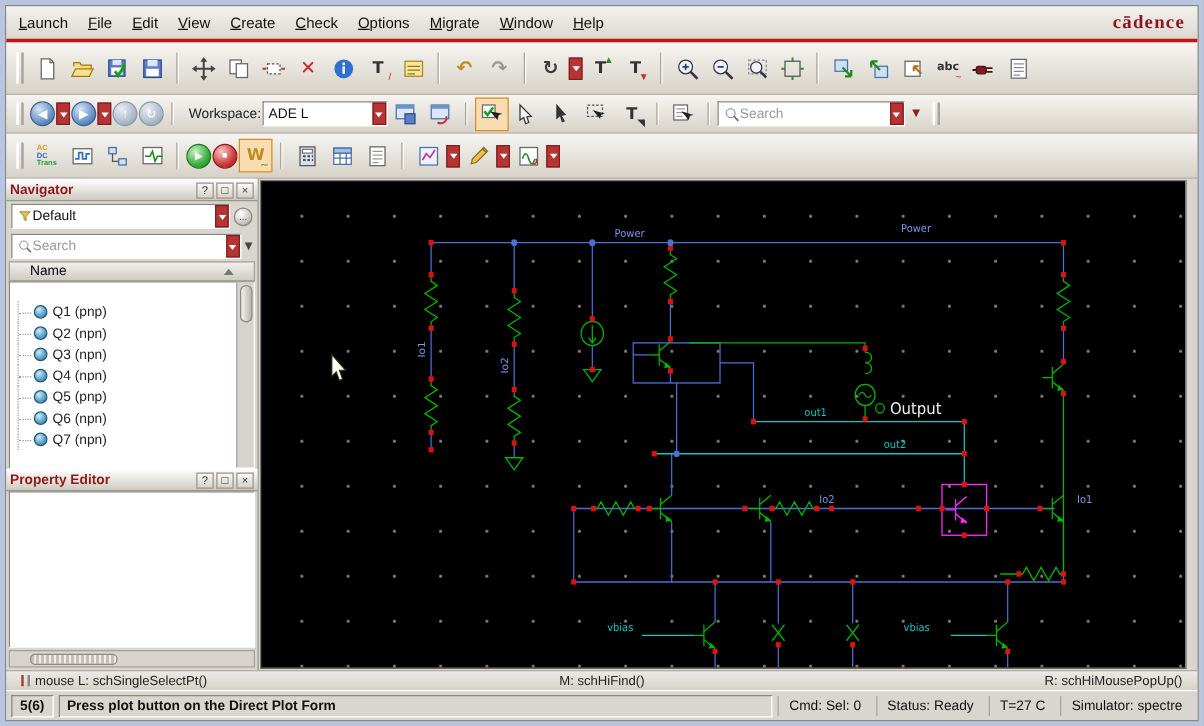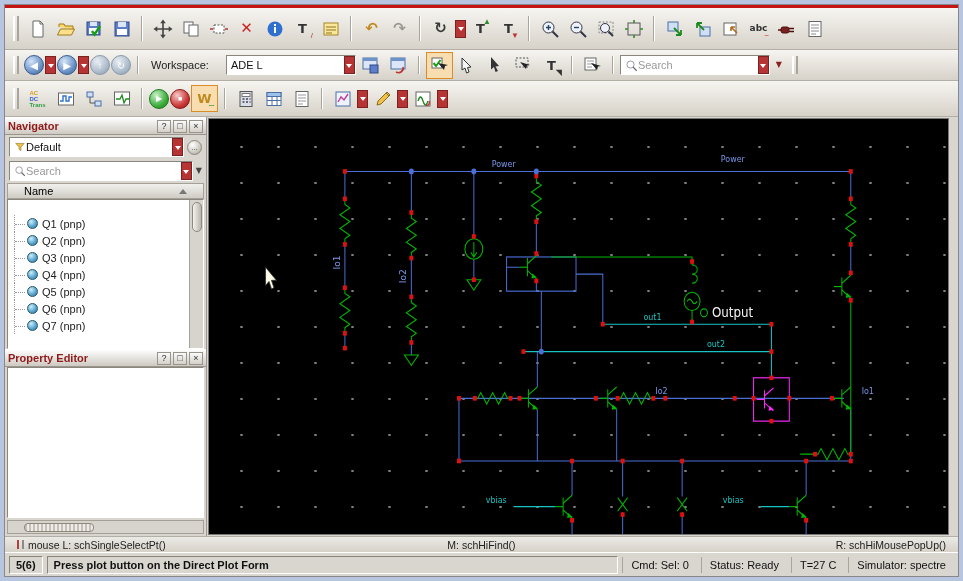--- a/index.html
+++ b/index.html
@@ -49,21 +49,21 @@
              border: 1px solid #3a5f8f; display: flex; align-items: center;
              justify-content: center; flex: none; }
   .navcirc.dim { background: radial-gradient(circle at 35% 30%, #e9edf2, #aebdcd 60%, #8496a8);
                  border-color: #8a99a9; }
   .composite { display: flex; align-items: center; gap: 1px; flex: none; }
   .combo { display: flex; align-items: center; height: 20px; background: #fff;
            border: 1px solid; border-color: #8a867e #fff #fff #8a867e; padding-left: 4px;
            font-size: 11px; flex: none; }
   .combo .combo-text { flex: 1; color: #111; }
   .combo .ph { color: #9a9a9a; }
-  .tblabel { font-size: 11px; color: #222; margin: 0 16px 0 6px; flex: none; }
+  .tblabel { font-size: 11px; color: #222; margin: 0 0 0 6px; flex: none; }
   .greenc { background: radial-gradient(circle at 35% 30%, #c9f2c9, #3fae3f 60%, #1b7a1b);
             border-color: #1b7a1b; }
   .redc { background: radial-gradient(circle at 35% 30%, #f6c9c9, #cc3a3a 60%, #8f1515);
           border-color: #8f1515; }
   .acdc { display: flex; flex-direction: column; line-height: 1; font-size: 6px;
           font-weight: bold; align-items: flex-start; }
   .acdc .l1 { color: #d99e20; } .acdc .l2 { color: #3b62c9; } .acdc .l3 { color: #2f9e3f; }
 
   
   .main { flex: 1; display: flex; min-height: 0; }
@@ -139,20 +139,33 @@
   .cell.grow { flex: 1; }
   .rcell { padding: 0 8px; border-left: 1px solid #a9a59c; height: 16px;
            display: flex; align-items: center; white-space: nowrap; }
 </style>
 </head>
 <body>
 
 <div class="frame">
 <div class="app">
 
+  <div class="menubar">
+    <span class="menu-item">Launch</span>
+    <span class="menu-item">File</span>
+    <span class="menu-item">Edit</span>
+    <span class="menu-item">View</span>
+    <span class="menu-item">Create</span>
+    <span class="menu-item">Check</span>
+    <span class="menu-item">Options</span>
+    <span class="menu-item">Migrate</span>
+    <span class="menu-item">Window</span>
+    <span class="menu-item">Help</span>
+    <span class="logo">cādence</span>
+  </div>
   <div class="redline"></div>
 
   <div class="toolbar tb1">
     <span class="tbhandle"></span>
     <span class="tbtn">
           <svg viewBox="0 0 20 20">
             <path d="M5 2h7l3 3v13H5z" fill="#fff" stroke="#666"></path>
             <path d="M12 2v3h3" fill="none" stroke="#666"></path>
           </svg>
         </span>
@@ -318,21 +331,21 @@
       <span class="rdrop"></span>
     </span>
     <span class="navcirc dim">
           <span>↑</span>
         </span>
     <span class="navcirc dim">
           <span>↻</span>
         </span>
     <span class="tbsep"></span>
     <span class="tblabel">Workspace:</span>
-    <div class="combo" style="width:130px">
+    <div class="combo" style="width:100px">
       <span class="combo-text">ADE L</span>
       <span class="rdrop"></span>
     </div>
     <span class="tbtn">
           <svg viewBox="0 0 20 20">
             <rect x="3" y="3" width="14" height="11" fill="#dce6f8" stroke="#4a6fa5"></rect>
             <rect x="3" y="3" width="14" height="3" fill="#6c93c8"></rect>
             <rect x="10" y="10" width="8" height="8" fill="#5d7ec9" stroke="#2f4a86"></rect>
           </svg>
         </span>

